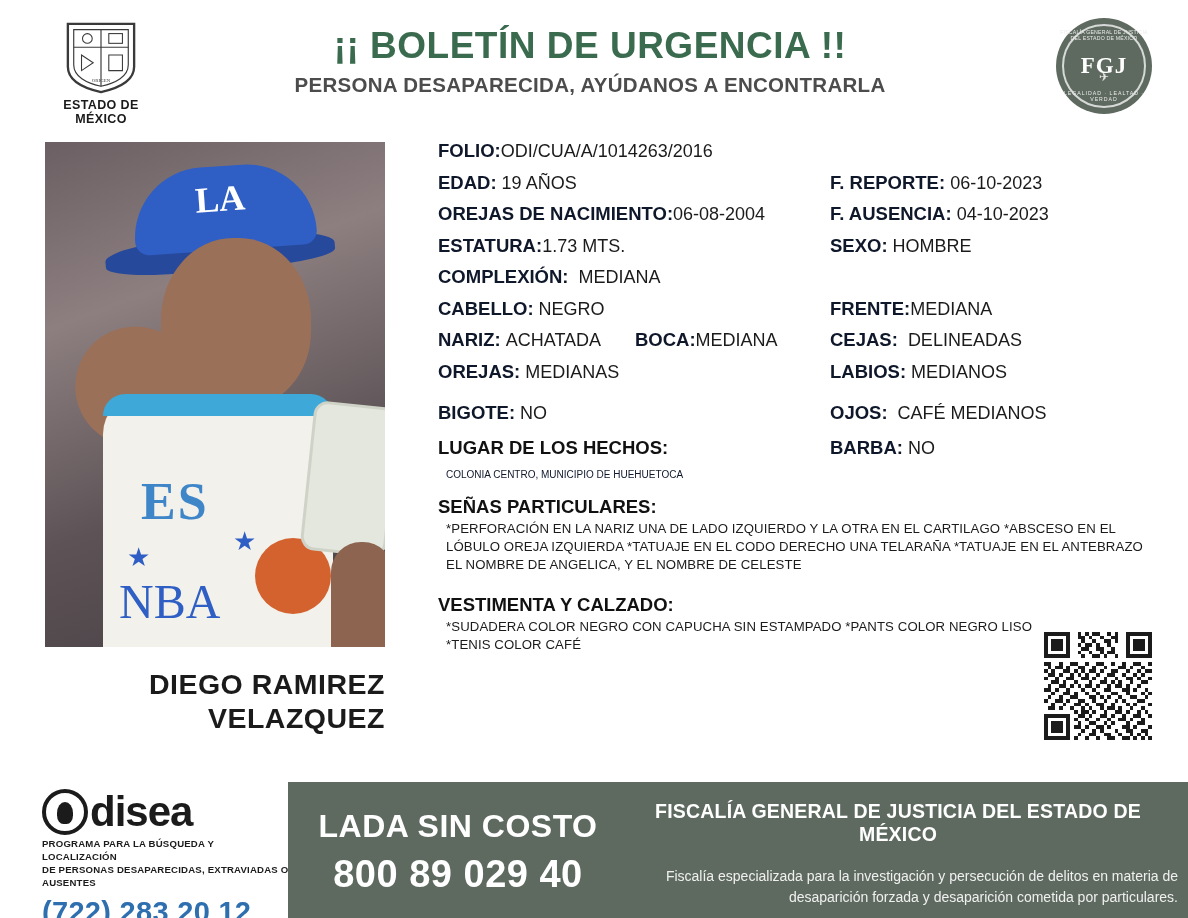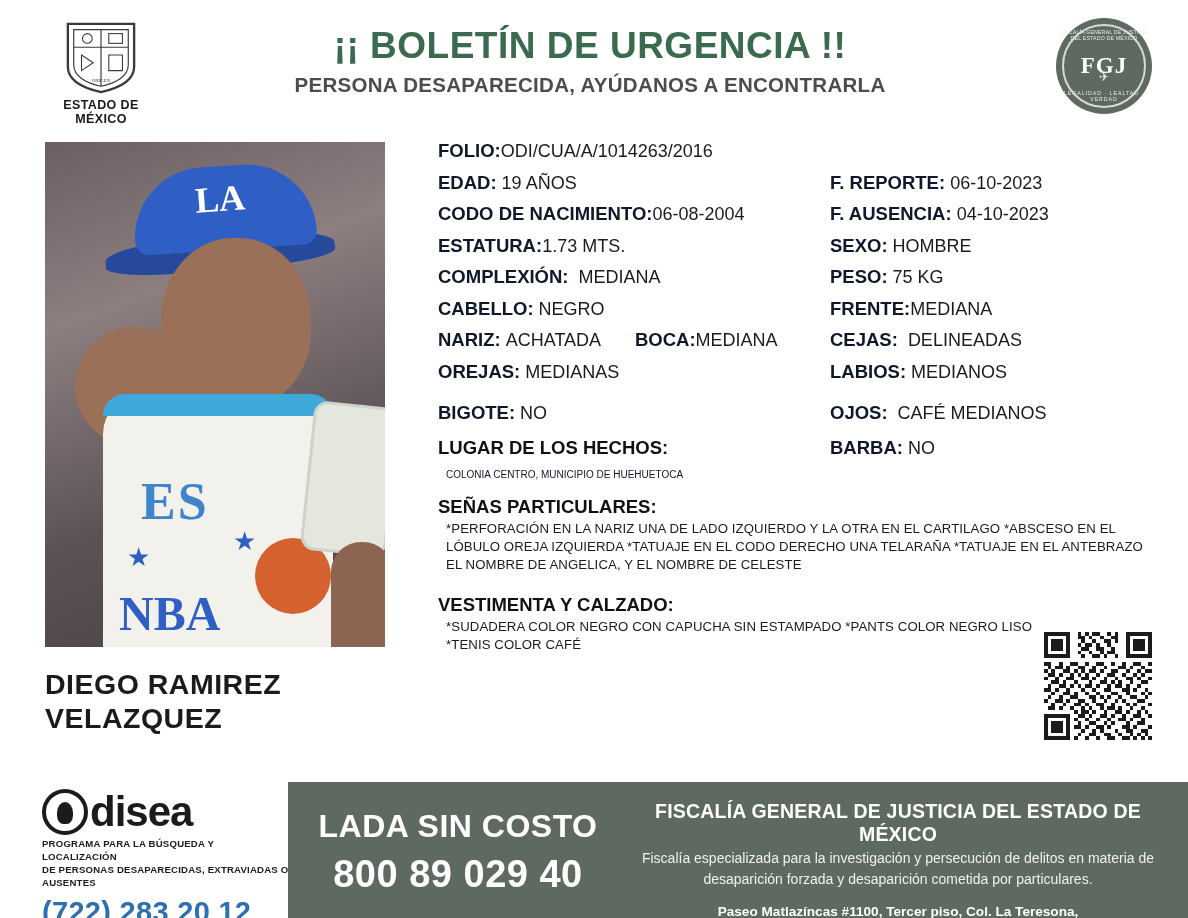--- a/index.html
+++ b/index.html
@@ -123,40 +123,39 @@
     position: absolute; left: 58px; top: 252px; width: 230px; height: 22px;
     background: #3ea8d8; border-radius: 40px 40px 0 0;
   }
   .photo .jersey-text {
     position: absolute; left: 96px; top: 330px;
     font-size: 52px; font-weight: bold; color: #3f86c9;
     font-family: "Liberation Serif", serif; letter-spacing: 2px;
   }
   .photo .jersey-text2 {
     position: absolute; left: 74px; top: 432px;
-    font-size: 48px; font-weight: bold; color: #2f5fc4;
+    font-size: 48px; font-weight: normal; color: #2f5fc4;
     font-family: "Liberation Serif", serif;
-    margin-top: 12px;
   }
   .photo .ball {
     position: absolute; left: 210px; top: 396px; width: 76px; height: 76px;
     border-radius: 50%; background: #d4622e;
   }
   .photo .star1, .photo .star2 {
     position: absolute; color: #2f5fc4; font-size: 26px;
   }
   .photo .star1 { left: 82px; top: 400px; }
   .photo .star2 { left: 188px; top: 384px; }
   .photo .right-arm {
     position: absolute; left: 286px; top: 400px; width: 62px; height: 150px;
     background: #8d6450; border-radius: 30px;
   }
   .name {
     margin-top: 20px;
-    text-align: left;
+    text-align: right;
     font-size: 28.5px; font-weight: bold; color: #1b1b1b;
     line-height: 1.2; letter-spacing: .5px;
   }
 
   
   .data {
     position: absolute; left: 438px; top: 140px;
     width: 718px;
   }
   .row {
@@ -237,21 +236,21 @@
     font-size: 38px; font-weight: bold; margin-top: 8px; letter-spacing: .5px;
   }
   .fiscalia {
     position: absolute; left: 330px; top: 18px; width: 560px;
     text-align: center; color: #fff;
   }
   .fiscalia-title {
     font-size: 19.5px; font-weight: bold; letter-spacing: .2px;
   }
   .fiscalia-desc {
-    font-size: 14px; line-height: 1.5; margin-top: 2px; color: #f0f0f0;
+    font-size: 14px; line-height: 1.5; margin-top: 20px; color: #f0f0f0; text-align: right;
   }
   .fiscalia-addr {
     font-size: 13.6px; font-weight: bold; line-height: 1.45; margin-top: 12px;
   }
 </style>
 </head>
 <body>
 
 <div class="poster">
 
@@ -326,21 +325,21 @@
       </div>
       <div class="col-right single-line">
         <span class="lbl">F. REPORTE:</span>
         <span class="val">&nbsp;</span>
         <span class="val">06-10-2023</span>
       </div>
     </div>
 
     <div class="row">
       <div class="col-left single-line">
-        <span class="lbl">CODO DE NACIMIENTO:</span>
+        <span class="lbl">OREJAS DE NACIMIENTO:</span>
         <span class="val">06-08-2004</span>
       </div>
       <div class="col-right single-line">
         <span class="lbl">F. AUSENCIA:</span>
         <span class="val">&nbsp;</span>
         <span class="val">04-10-2023</span>
       </div>
     </div>
 
     <div class="row">
@@ -353,25 +352,20 @@
         <span class="val">&nbsp;</span>
         <span class="val">HOMBRE</span>
       </div>
     </div>
 
     <div class="row">
       <div class="col-left single-line">
         <span class="lbl">COMPLEXIÓN:</span>
         <span class="val">&nbsp;&nbsp;</span>
         <span class="val">MEDIANA</span>
-      </div>
-      <div class="col-right single-line">
-        <span class="lbl">PESO:</span>
-        <span class="val">&nbsp;</span>
-        <span class="val">75 KG</span>
       </div>
     </div>
 
 
     <div class="row">
       <div class="col-left single-line">
         <span class="lbl">CABELLO:</span>
         <span class="val">&nbsp;</span>
         <span class="val">NEGRO</span>
       </div>

